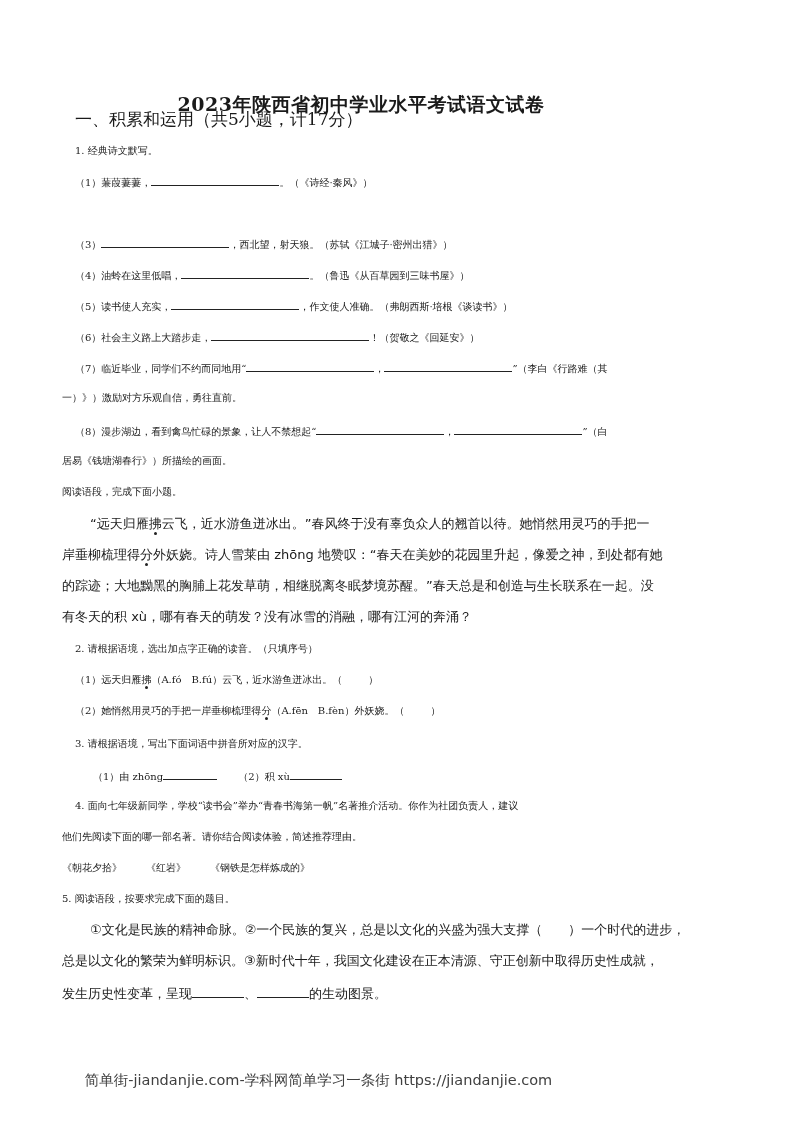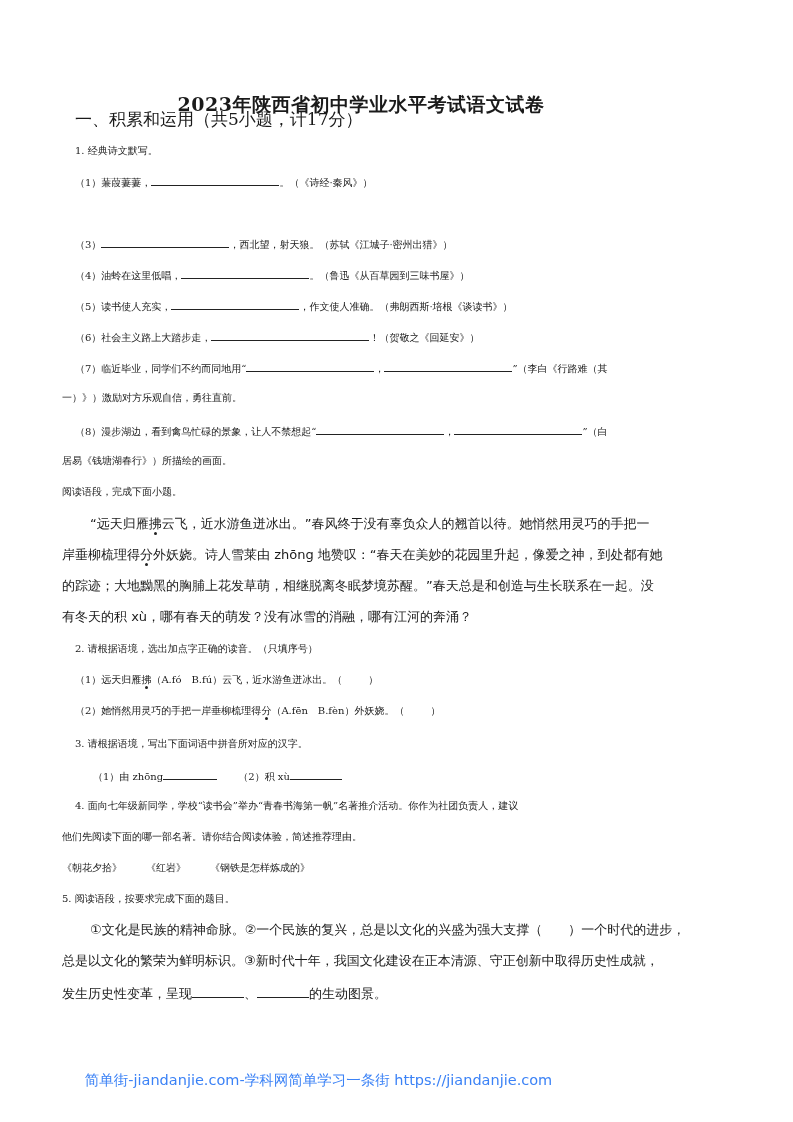--- a/index.html
+++ b/index.html
@@ -13,21 +13,21 @@
   .blank { display: inline-block; border-bottom: 1px solid #222; height: 14px; vertical-align: baseline; }
   .b130 { width: 128px; } .b160 { width: 158px; }
   .b60 { width: 54px; } .b52 { width: 52px; }
   .indent { padding-left: 28px; }
   .passage { font-family: "DejaVu Sans", "Liberation Sans", sans-serif; font-size: 13px; }
   .dot { position: relative; }
   .dot::after { content: ""; position: absolute; left: 50%; bottom: -4px; width: 3px; height: 3px;
                 margin-left: -1.5px; border-radius: 50%; background: #222; }
   .paren-gap { display: inline-block; width: 26px; }
   .footer { position: absolute; top: 1071px; left: 0; width: 637px; text-align: center;
-            font-family: "DejaVu Sans", "Liberation Sans", sans-serif; font-size: 14.5px; color: #3b82f6; }
+            font-family: "DejaVu Sans", "Liberation Sans", sans-serif; font-size: 14.5px; color: #404040; }
   .books span { margin-right: 24px; }
 </style>
 </head>
 <body>
 
 <div class="page">
 
   <div class="title">2023年陕西省初中学业水平考试语文试卷</div>
 
   <div class="line section-head" style="top:109px;">一、积累和运用（共5小题，计17分）</div>

